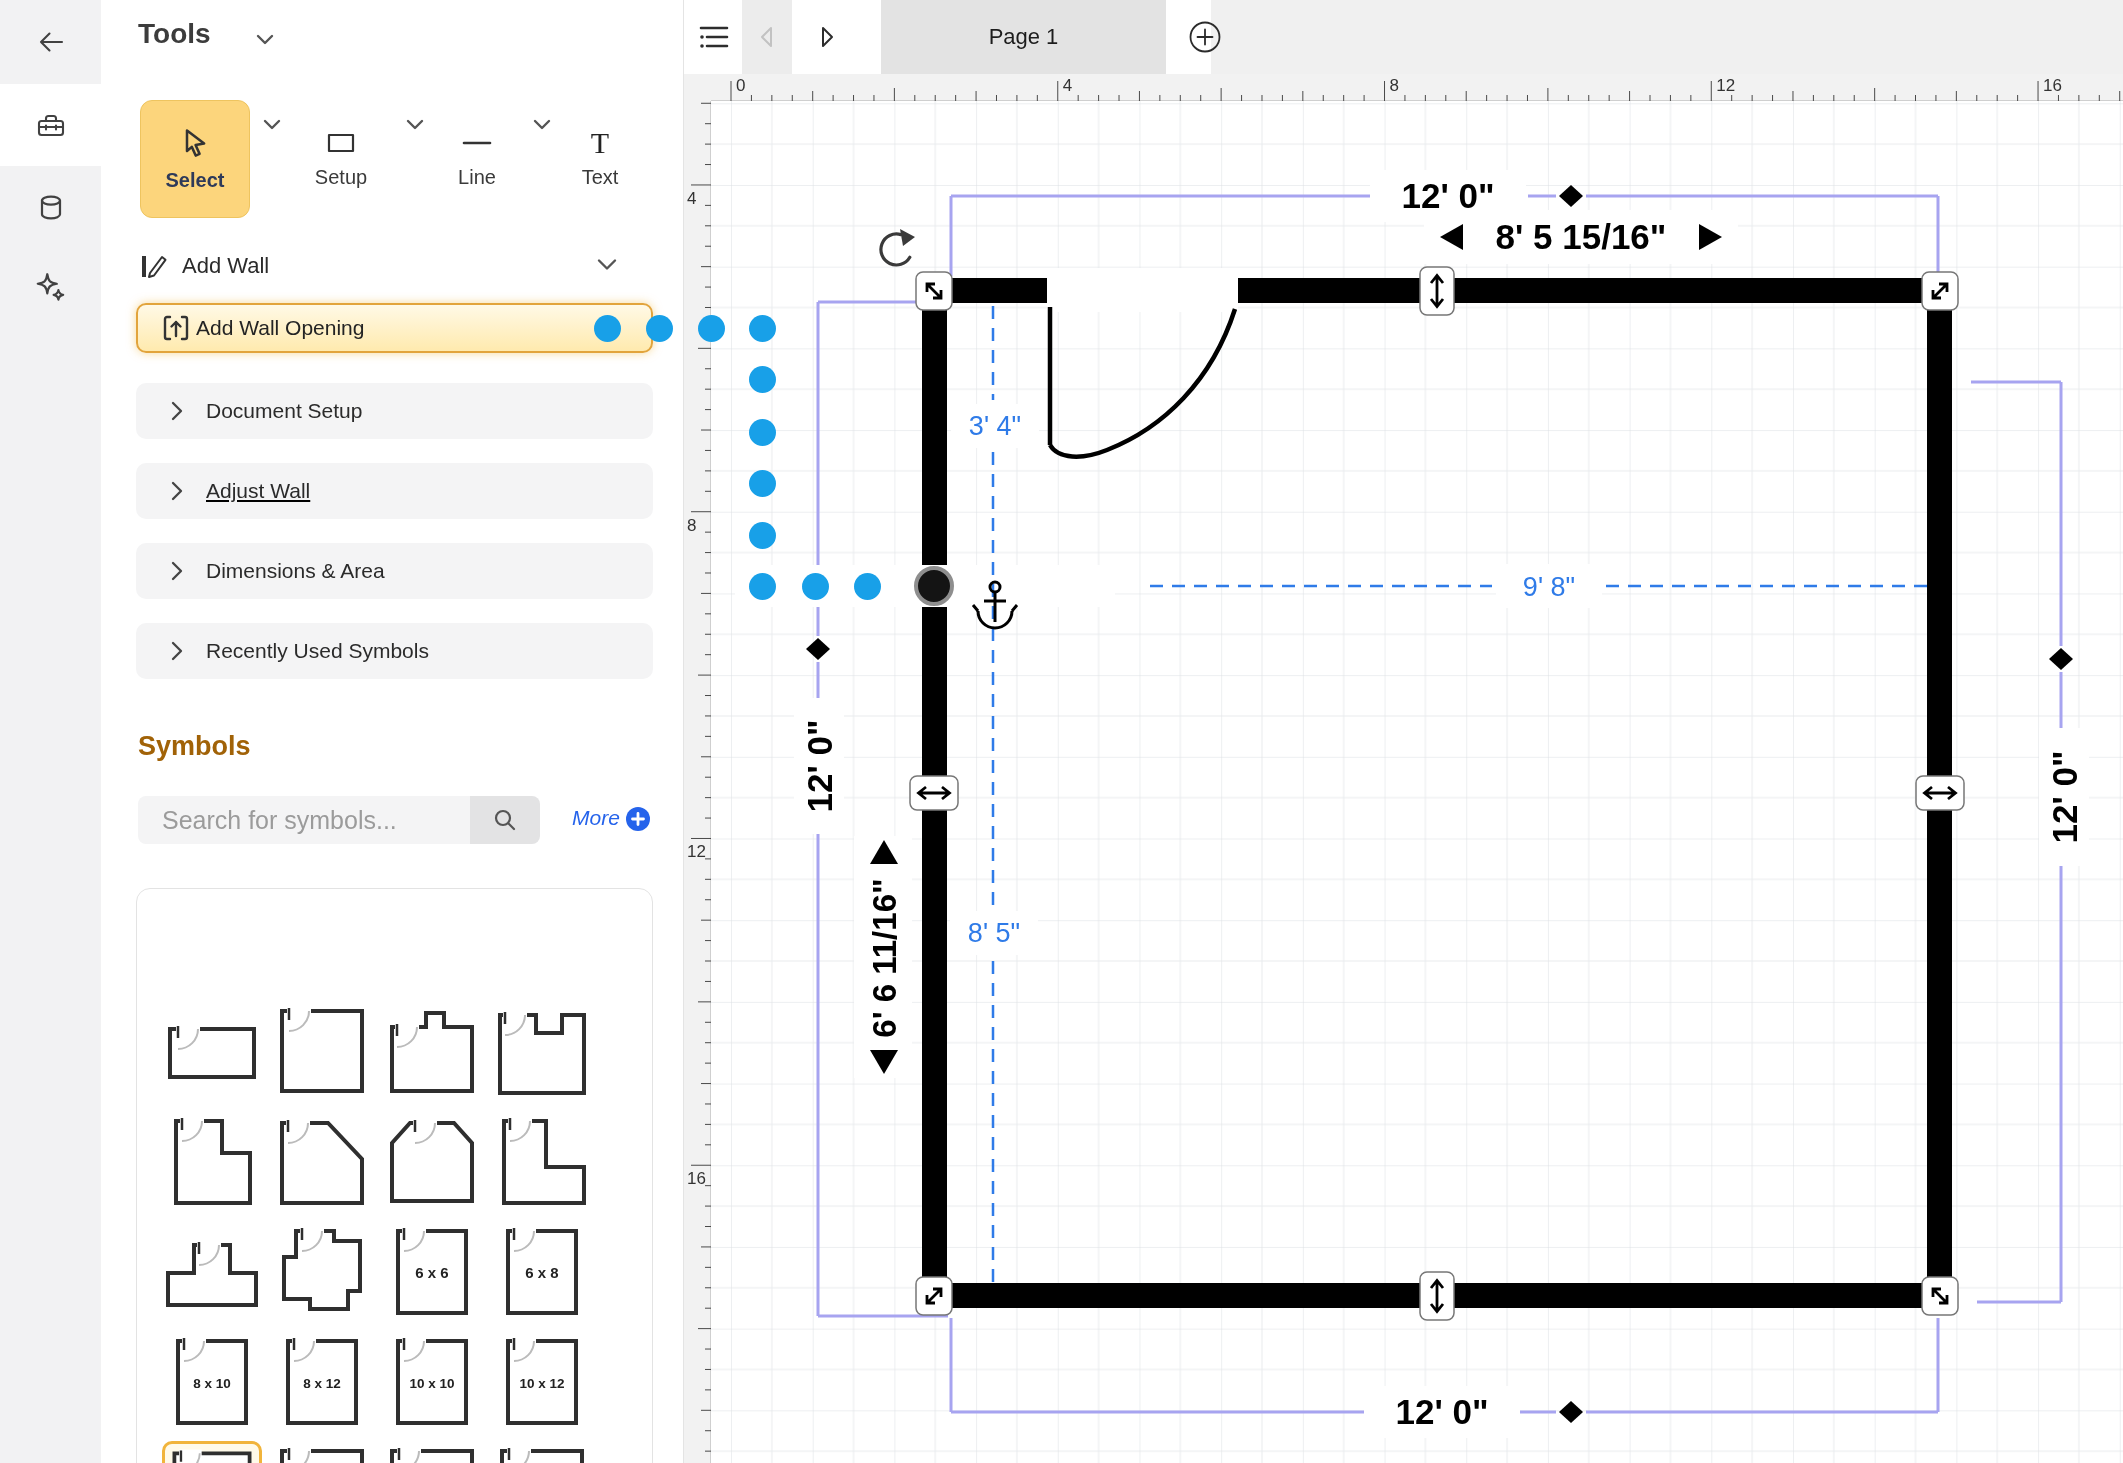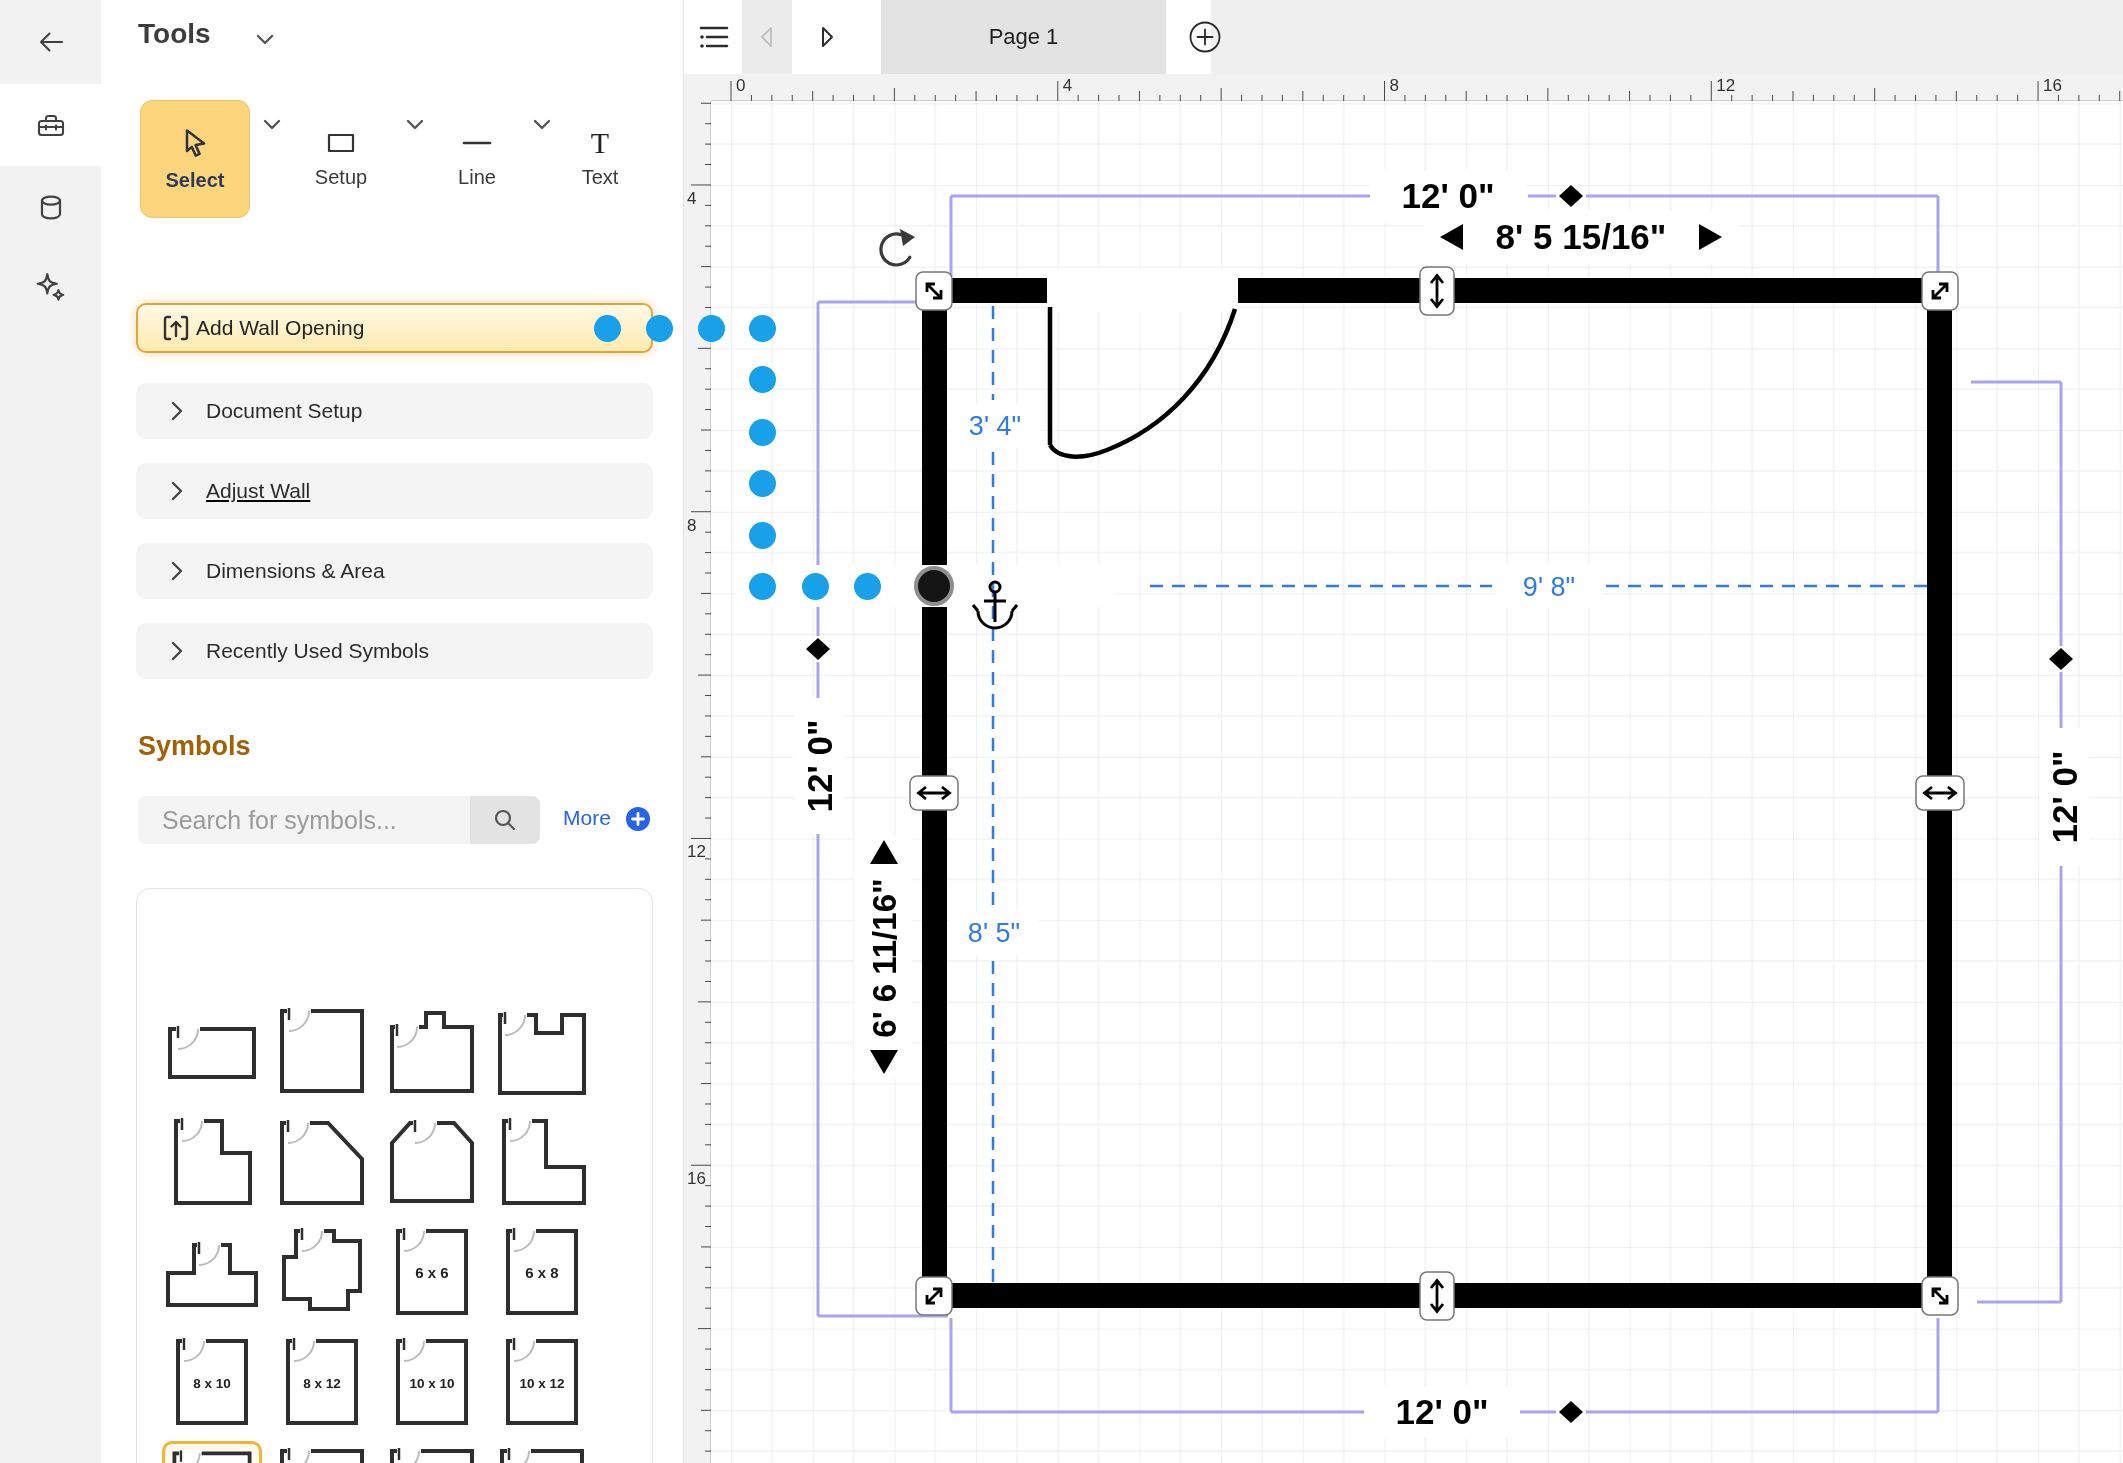--- a/index.html
+++ b/index.html
@@ -45,21 +45,21 @@
   .section-row .slabel { font-size:21px; color:#2b2b2b; margin-left:21px; }
 
   #symbols-title { position:absolute; left:37px; top:731px; font-size:27px; font-weight:700; color:#a16207; }
   #search-row { position:absolute; left:37px; top:796px; width:515px; height:48px; }
   #search-field { position:absolute; left:0; top:0; width:332px; height:48px; background:#f4f4f5; border:none;
                   border-radius:8px 0 0 8px; padding-left:24px; font-size:25px; color:#444;
                   font-family:"Liberation Sans",sans-serif; outline:none; }
   #search-field::placeholder { color:#9b9b9b; }
   #search-btn { position:absolute; left:332px; top:0; width:70px; height:48px; background:#e3e3e4; border:none;
                 border-radius:0 8px 8px 0; cursor:pointer; display:flex; align-items:center; justify-content:center; }
-  #more-link { position:absolute; left:425px; top:10px; font-size:21px; color:#2563eb; cursor:pointer; }
+  #more-link { position:absolute; left:434px; top:10px; font-size:21px; color:#2563eb; cursor:pointer;font-style:italic; }
   #more-plus { position:absolute; left:487px; top:10px; width:26px; height:26px; cursor:pointer; }
 
   #outlines-card { position:absolute; left:35px; top:888px; width:517px; height:640px;
                    border:1.5px solid #e3e3e3; border-radius:14px; background:#fff; }
   #outlines-header { position:absolute; left:16px; top:28px; width:484px; height:54px; background:#f4f4f5;
                      border-radius:10px; display:flex; align-items:center; cursor:pointer; }
   #outlines-header .ohlabel { font-size:21px; color:#2b2b2b; margin-left:26px; }
   #outlines-chev { margin-left:24px; }
   #outlines-close { position:absolute; right:22px; top:17px; cursor:pointer; }
 
@@ -162,20 +162,30 @@
     </div>
     <svg class="chev-down tool-chev" style="left:430px;" width="22" height="14" viewBox="0 0 22 14">
         <path d="M4 3 L11 10 L18 3"></path>
       </svg>
 
     <div class="toolbtn" style="left:456px; width:86px;">
       <span style="font-family:'Liberation Serif',serif; font-size:30px; color:#222; line-height:26px;">T</span>
       <span class="tlabel">Text</span>
     </div>
 
+    <div id="addwall-row">
+      <svg width="30" height="30" viewBox="0 0 30 30">
+        <rect x="4" y="5" width="4" height="21" fill="#333"></rect>
+        <path d="M12 22 L24 6 L27.5 8.8 L16 24.5 L11 26 Z" fill="none" stroke="#333" stroke-width="2" stroke-linejoin="round"></path>
+      </svg>
+      <span class="awlabel">Add Wall</span>
+      <svg id="addwall-chev" class="chev-down" width="26" height="18" viewBox="0 0 26 18">
+          <path d="M5 4.5 L13 12.5 L21 4.5"></path>
+        </svg>
+    </div>
 
     <button id="awo-btn">
       <svg width="32" height="32" viewBox="0 0 32 32" style="margin-left:22px;">
         <path d="M10 5 H7 A2 2 0 0 0 5 7 V25 A2 2 0 0 0 7 27 H10 M22 5 H25 A2 2 0 0 1 27 7 V25 A2 2 0 0 1 25 27 H22" fill="none" stroke="#333" stroke-width="2.4" stroke-linecap="round"></path>
         <path d="M16 24 V10 M16 10 L11.5 14.5 M16 10 L20.5 14.5" fill="none" stroke="#333" stroke-width="2.4" stroke-linecap="round" stroke-linejoin="round"></path>
       </svg>
       <span class="awolabel">Add Wall Opening</span>
     </button>
 
     <div class="section-row" style="top:383px;">

